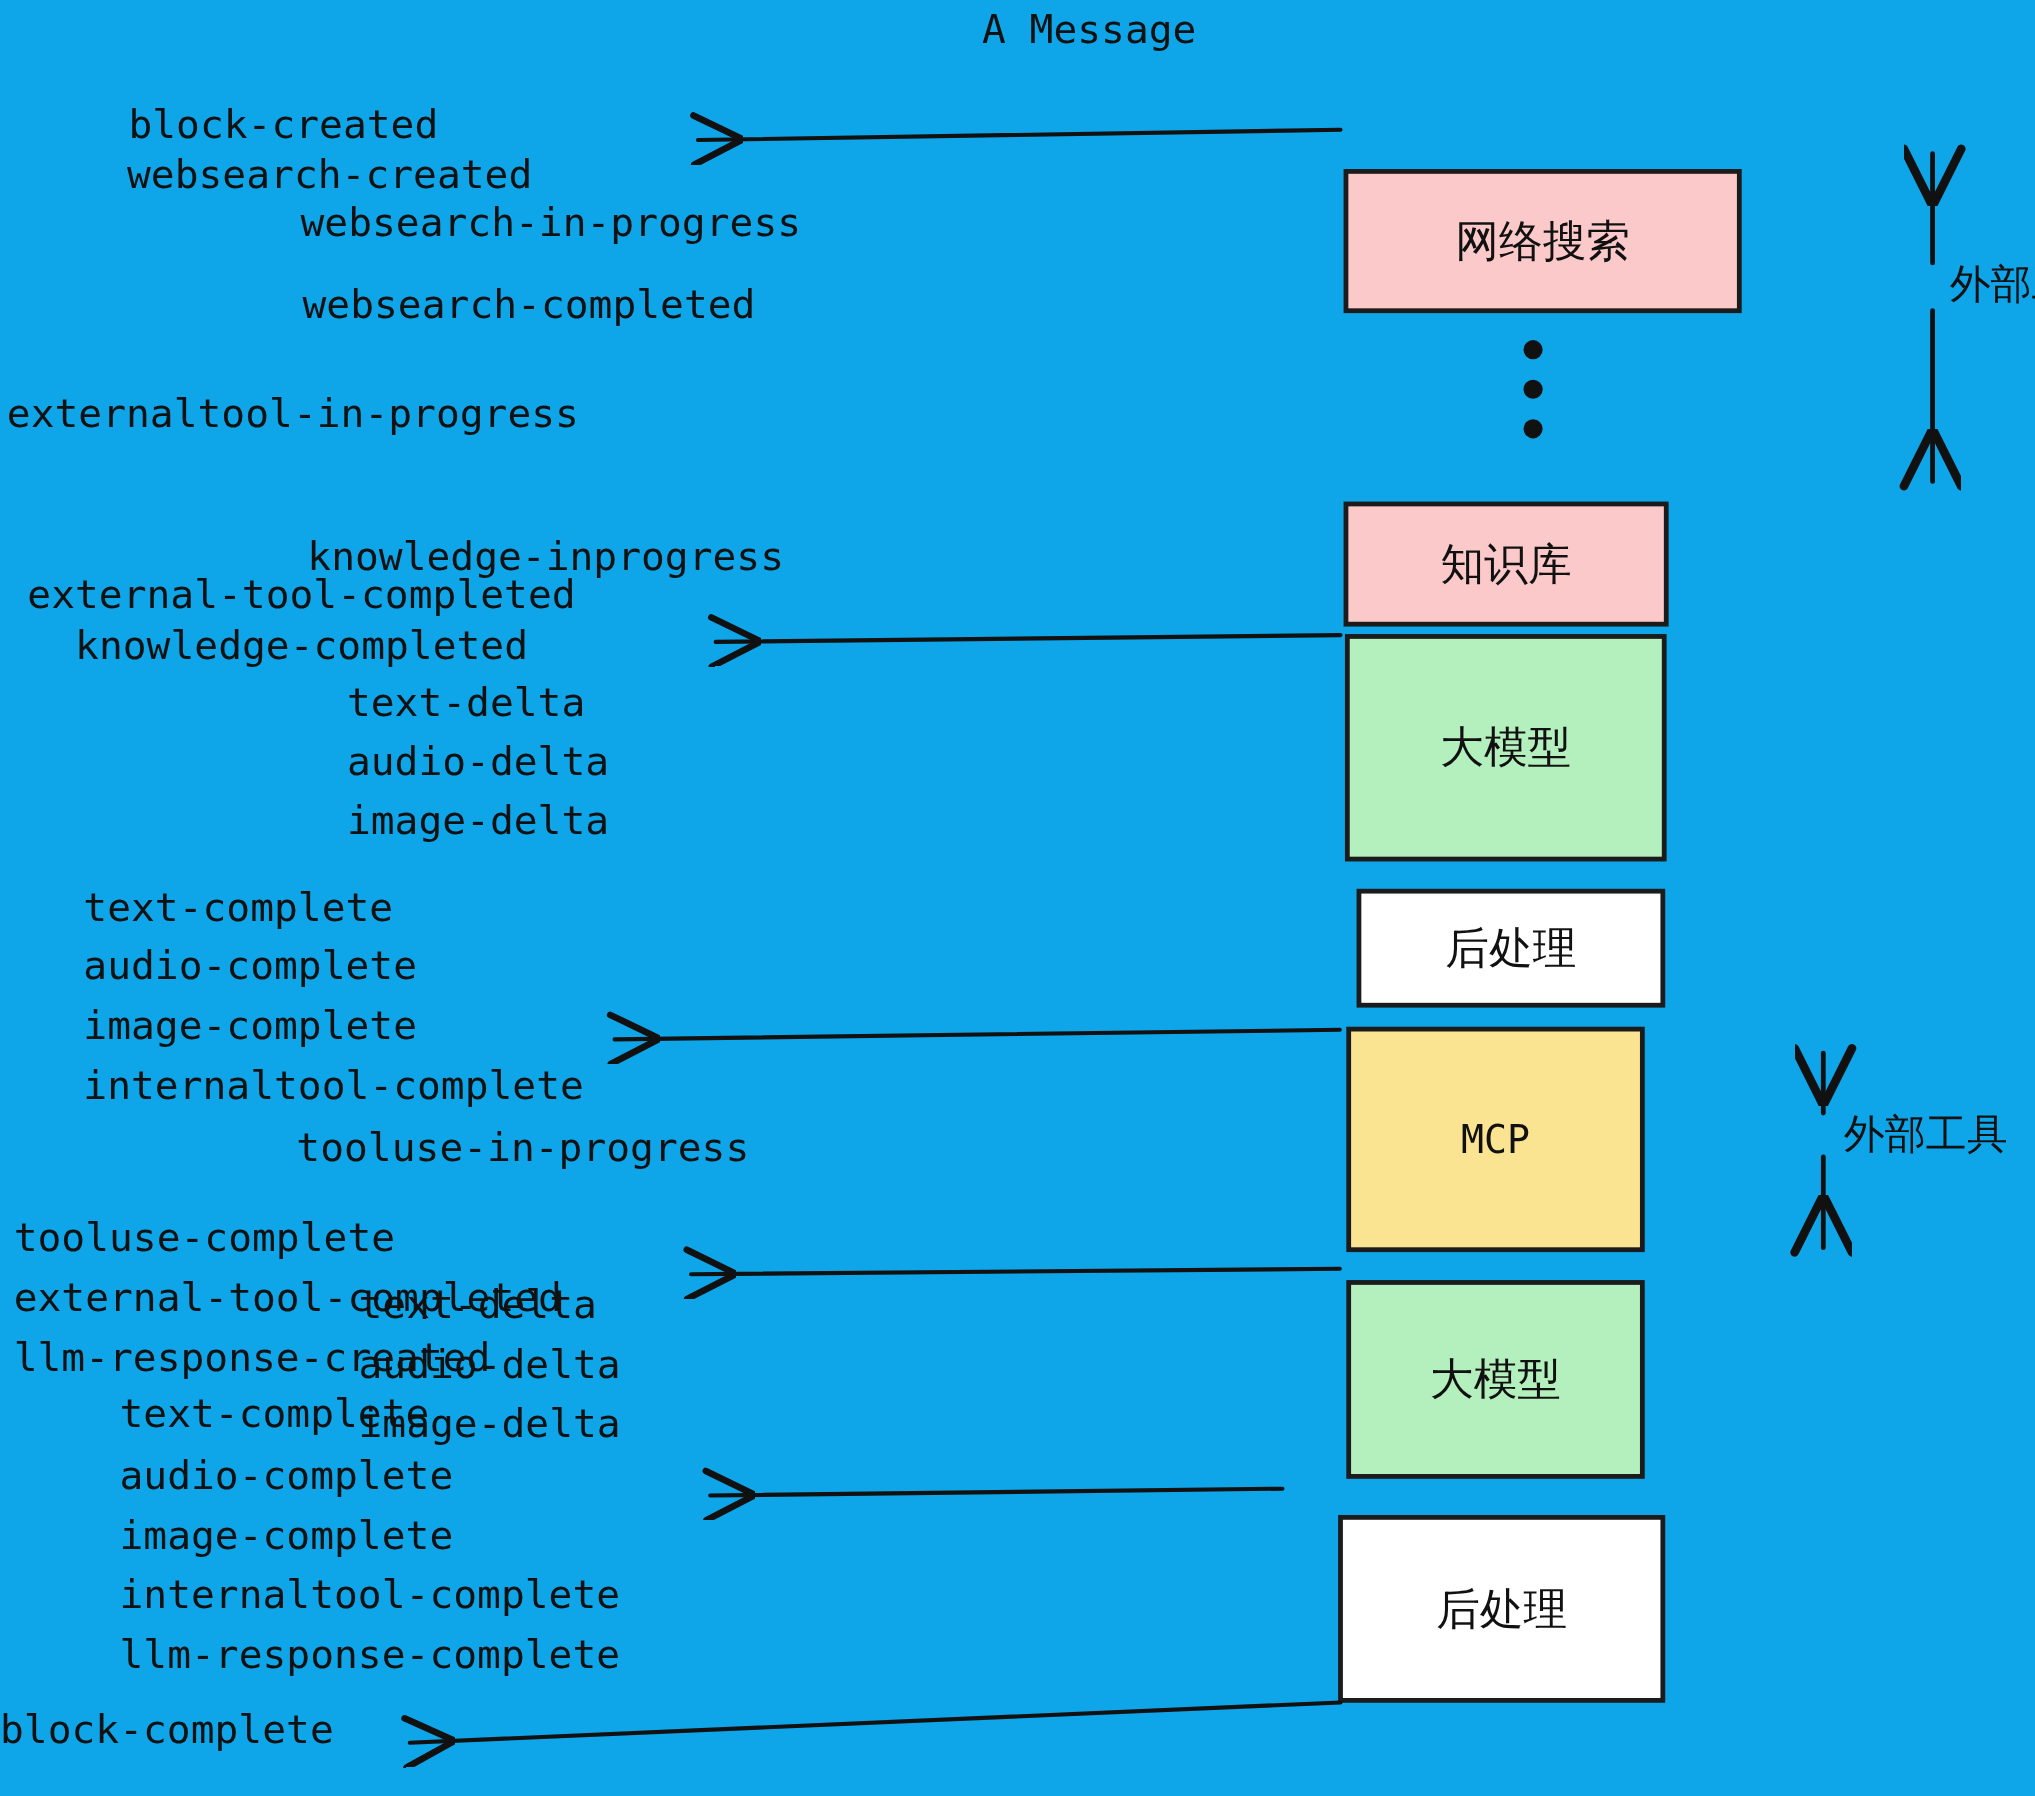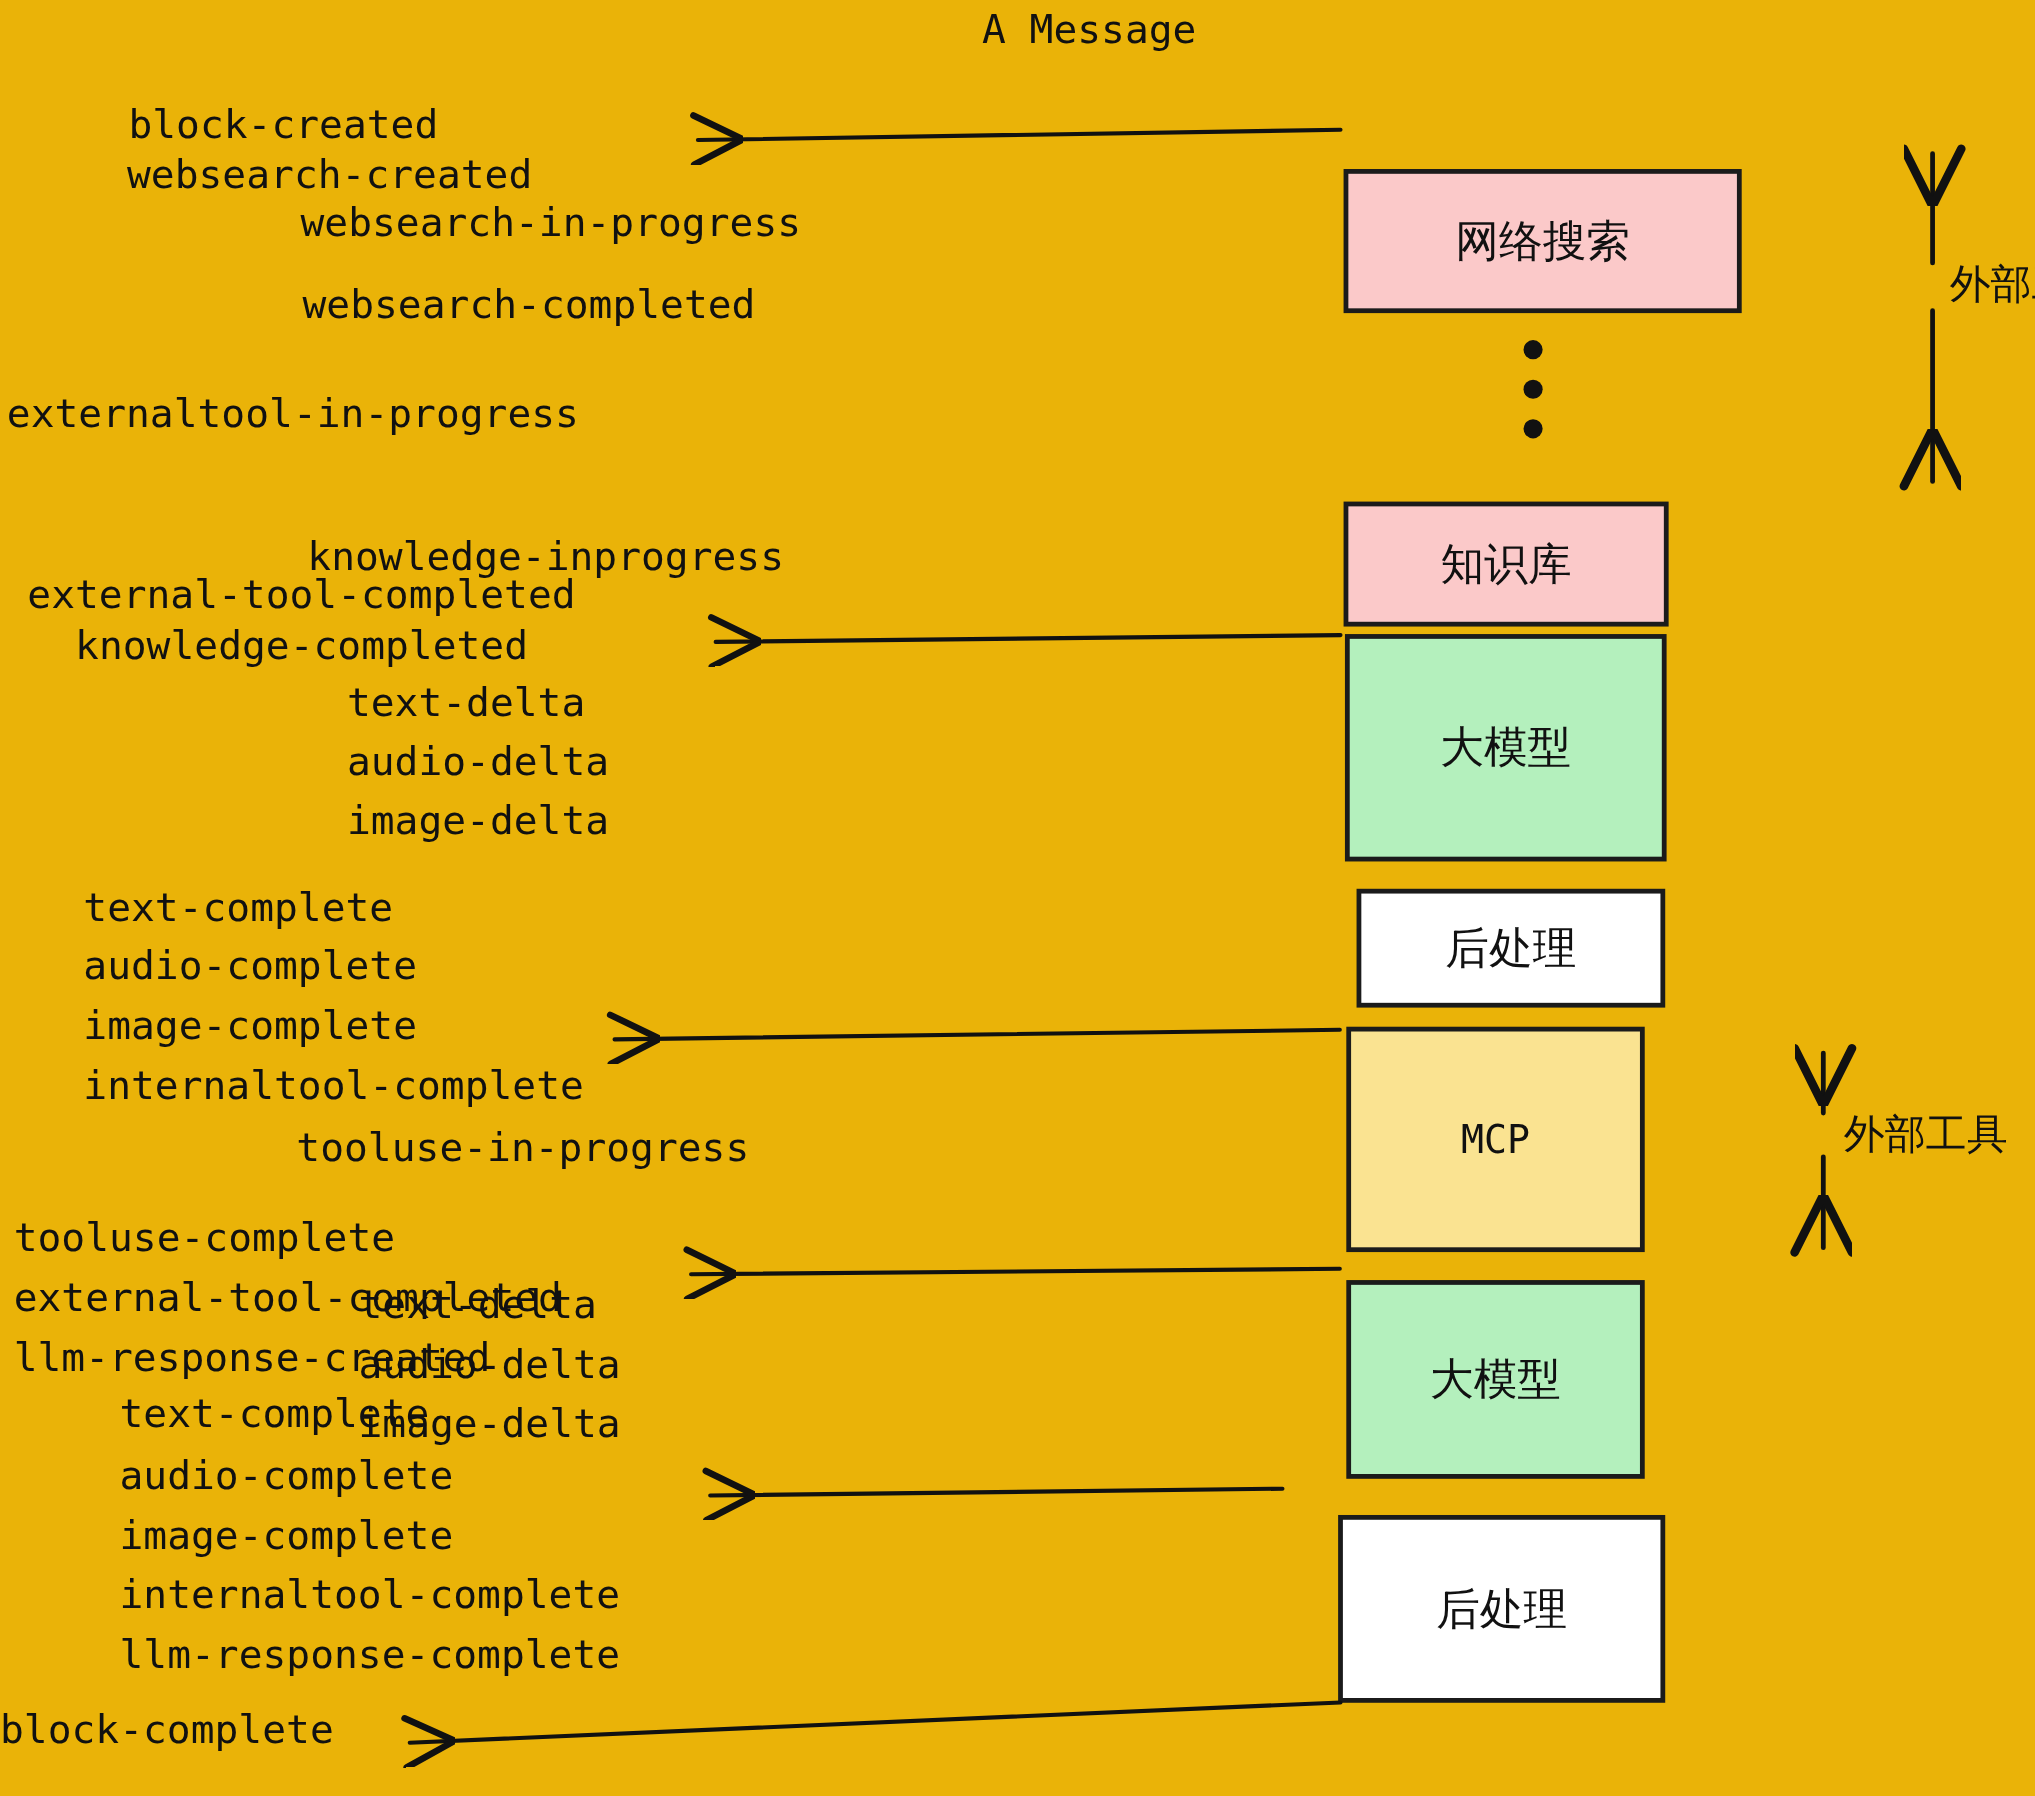--- a/index.html
+++ b/index.html
@@ -1,21 +1,21 @@
 <!DOCTYPE html>
 <html style="font-size:11px"><head>
 <meta charset="utf-8">
 <style>
   html,body{margin:0;padding:0;background:#ffffff;}
   body{
     width:2035px;height:1796px;
     font-family:"DejaVu Sans Mono","Liberation Mono",monospace;
     overflow:hidden;
   }
-  #stage{position:relative;width:2035px;height:1796px;background:#eab308;}
+  #stage{position:relative;width:2035px;height:1796px;background:#0ea5e9;}
   svg#diagram{position:absolute;left:0;top:0;width:2035px;height:1796px;display:block;}
   .evt{
     font-family:"DejaVu Sans Mono","Liberation Mono",monospace;
     font-size:58px;
     fill:#111111;
     dominant-baseline:alphabetic;
   }
   .title{
     font-family:"DejaVu Sans Mono","Liberation Mono",monospace;
     font-size:58px;

